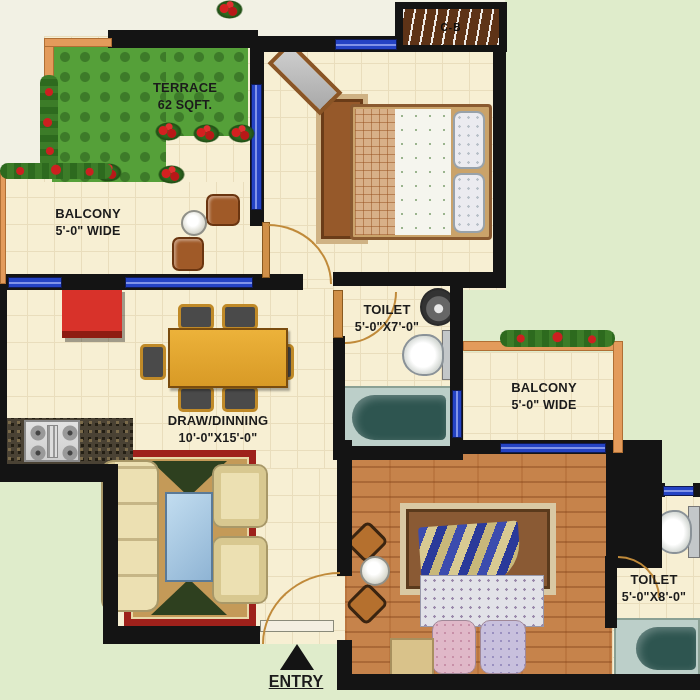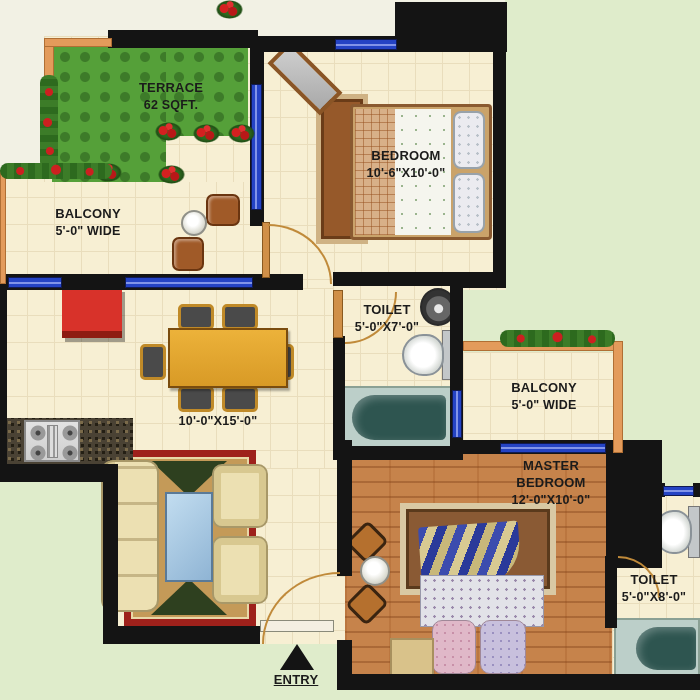--- a/index.html
+++ b/index.html
@@ -165,20 +165,23 @@
 
   <div class="window" style="left:335px;top:39px;width:62px;height:11px"></div>
   <div class="window v" style="left:251px;top:84px;width:11px;height:126px"></div>
   <div class="window" style="left:8px;top:277px;width:54px;height:11px"></div>
   <div class="window" style="left:125px;top:277px;width:128px;height:11px"></div>
   <div class="window" style="left:500px;top:443px;width:106px;height:10px"></div>
   <div class="window" style="left:663px;top:486px;width:31px;height:10px"></div>
   <div class="window v" style="left:452px;top:390px;width:10px;height:48px"></div>
 
   <div class="wall" style="left:395px;top:2px;width:112px;height:50px"></div>
+  <div class="wardrobe" style="left:403px;top:9px;width:96px;height:36px">
+    <span>C-B</span>
+  </div>
   <div class="wall" style="left:606px;top:440px;width:56px;height:128px"></div>
 
   <div class="patio-chair" style="left:206px;top:194px;width:34px;height:32px"></div>
   <div class="patio-chair" style="left:172px;top:237px;width:32px;height:34px"></div>
   <div class="round-table" style="left:181px;top:210px;width:26px;height:26px"></div>
 
   <div class="bedframe" style="left:350px;top:104px;width:142px;height:136px">
     <div class="plaid" style="left:2px;top:2px;width:40px;height:126px"></div>
     <div class="sheet" style="left:42px;top:2px;width:56px;height:126px"></div>
     <div class="pillow" style="left:100px;top:4px;width:32px;height:58px"></div>
@@ -238,48 +241,41 @@
   <div class="flower" style="left:193px;top:124px"></div>
   <div class="flower" style="left:228px;top:124px"></div>
   <div class="flower" style="left:95px;top:163px"></div>
   <div class="flower" style="left:158px;top:165px"></div>
   <div class="garland v" style="left:40px;top:75px;width:18px;height:95px"></div>
   <div class="garland" style="left:0;top:163px;width:112px;height:16px"></div>
   <div class="garland" style="left:500px;top:330px;width:115px;height:17px"></div>
 
   <div class="entry-tri" style="left:280px;top:644px"></div>
 
-  <div class="label" style="left:128px;top:80px;width:86px">
+  <div class="label" style="left:142px;top:80px;width:86px">
     <span class="nm">TERRACE</span>
     <span class="dim">62 SQFT.</span>
   </div>
   <div class="label" style="left:40px;top:206px;width:96px">
     <span class="nm">BALCONY</span>
     <span class="dim">5'-0" WIDE</span>
   </div>
-  <div class="label" style="left:358px;top:148px;width:96px">
-    <span class="nm">BEDROOM</span>
-    <span class="dim">10'-6"X10'-0"</span>
-  </div>
   <div class="label" style="left:348px;top:302px;width:78px">
     <span class="nm">TOILET</span>
     <span class="dim">5'-0"X7'-0"</span>
   </div>
   <div class="label" style="left:158px;top:413px;width:120px">
+    <span class="nm">DRAW/DINNING</span>
     <span class="dim">10'-0"X15'-0"</span>
   </div>
   <div class="label" style="left:496px;top:380px;width:96px">
     <span class="nm">BALCONY</span>
     <span class="dim">5'-0" WIDE</span>
   </div>
-  <div class="label" style="left:502px;top:458px;width:98px">
-    <span class="nm">MASTER BEDROOM</span>
-    <span class="dim">12'-0"X10'-0"</span>
-  </div>
   <div class="label" style="left:610px;top:572px;width:88px">
     <span class="nm">TOILET</span>
     <span class="dim">5'-0"X8'-0"</span>
   </div>
-  <div class="label" style="left:244px;top:672px;width:104px;font-size:13px">
+  <div class="label" style="left:244px;top:672px;width:104px;font-size:16px">
     <span class="nm" style="text-decoration:underline">ENTRY</span>
   </div>
 
 </div>
 
 </body></html>

